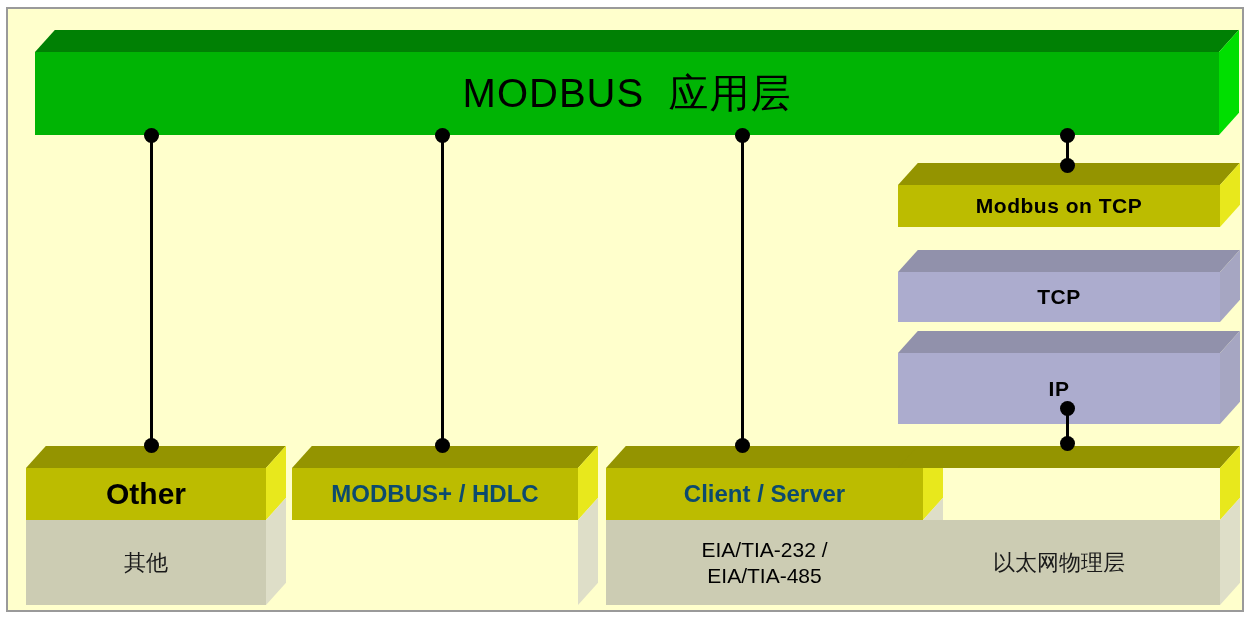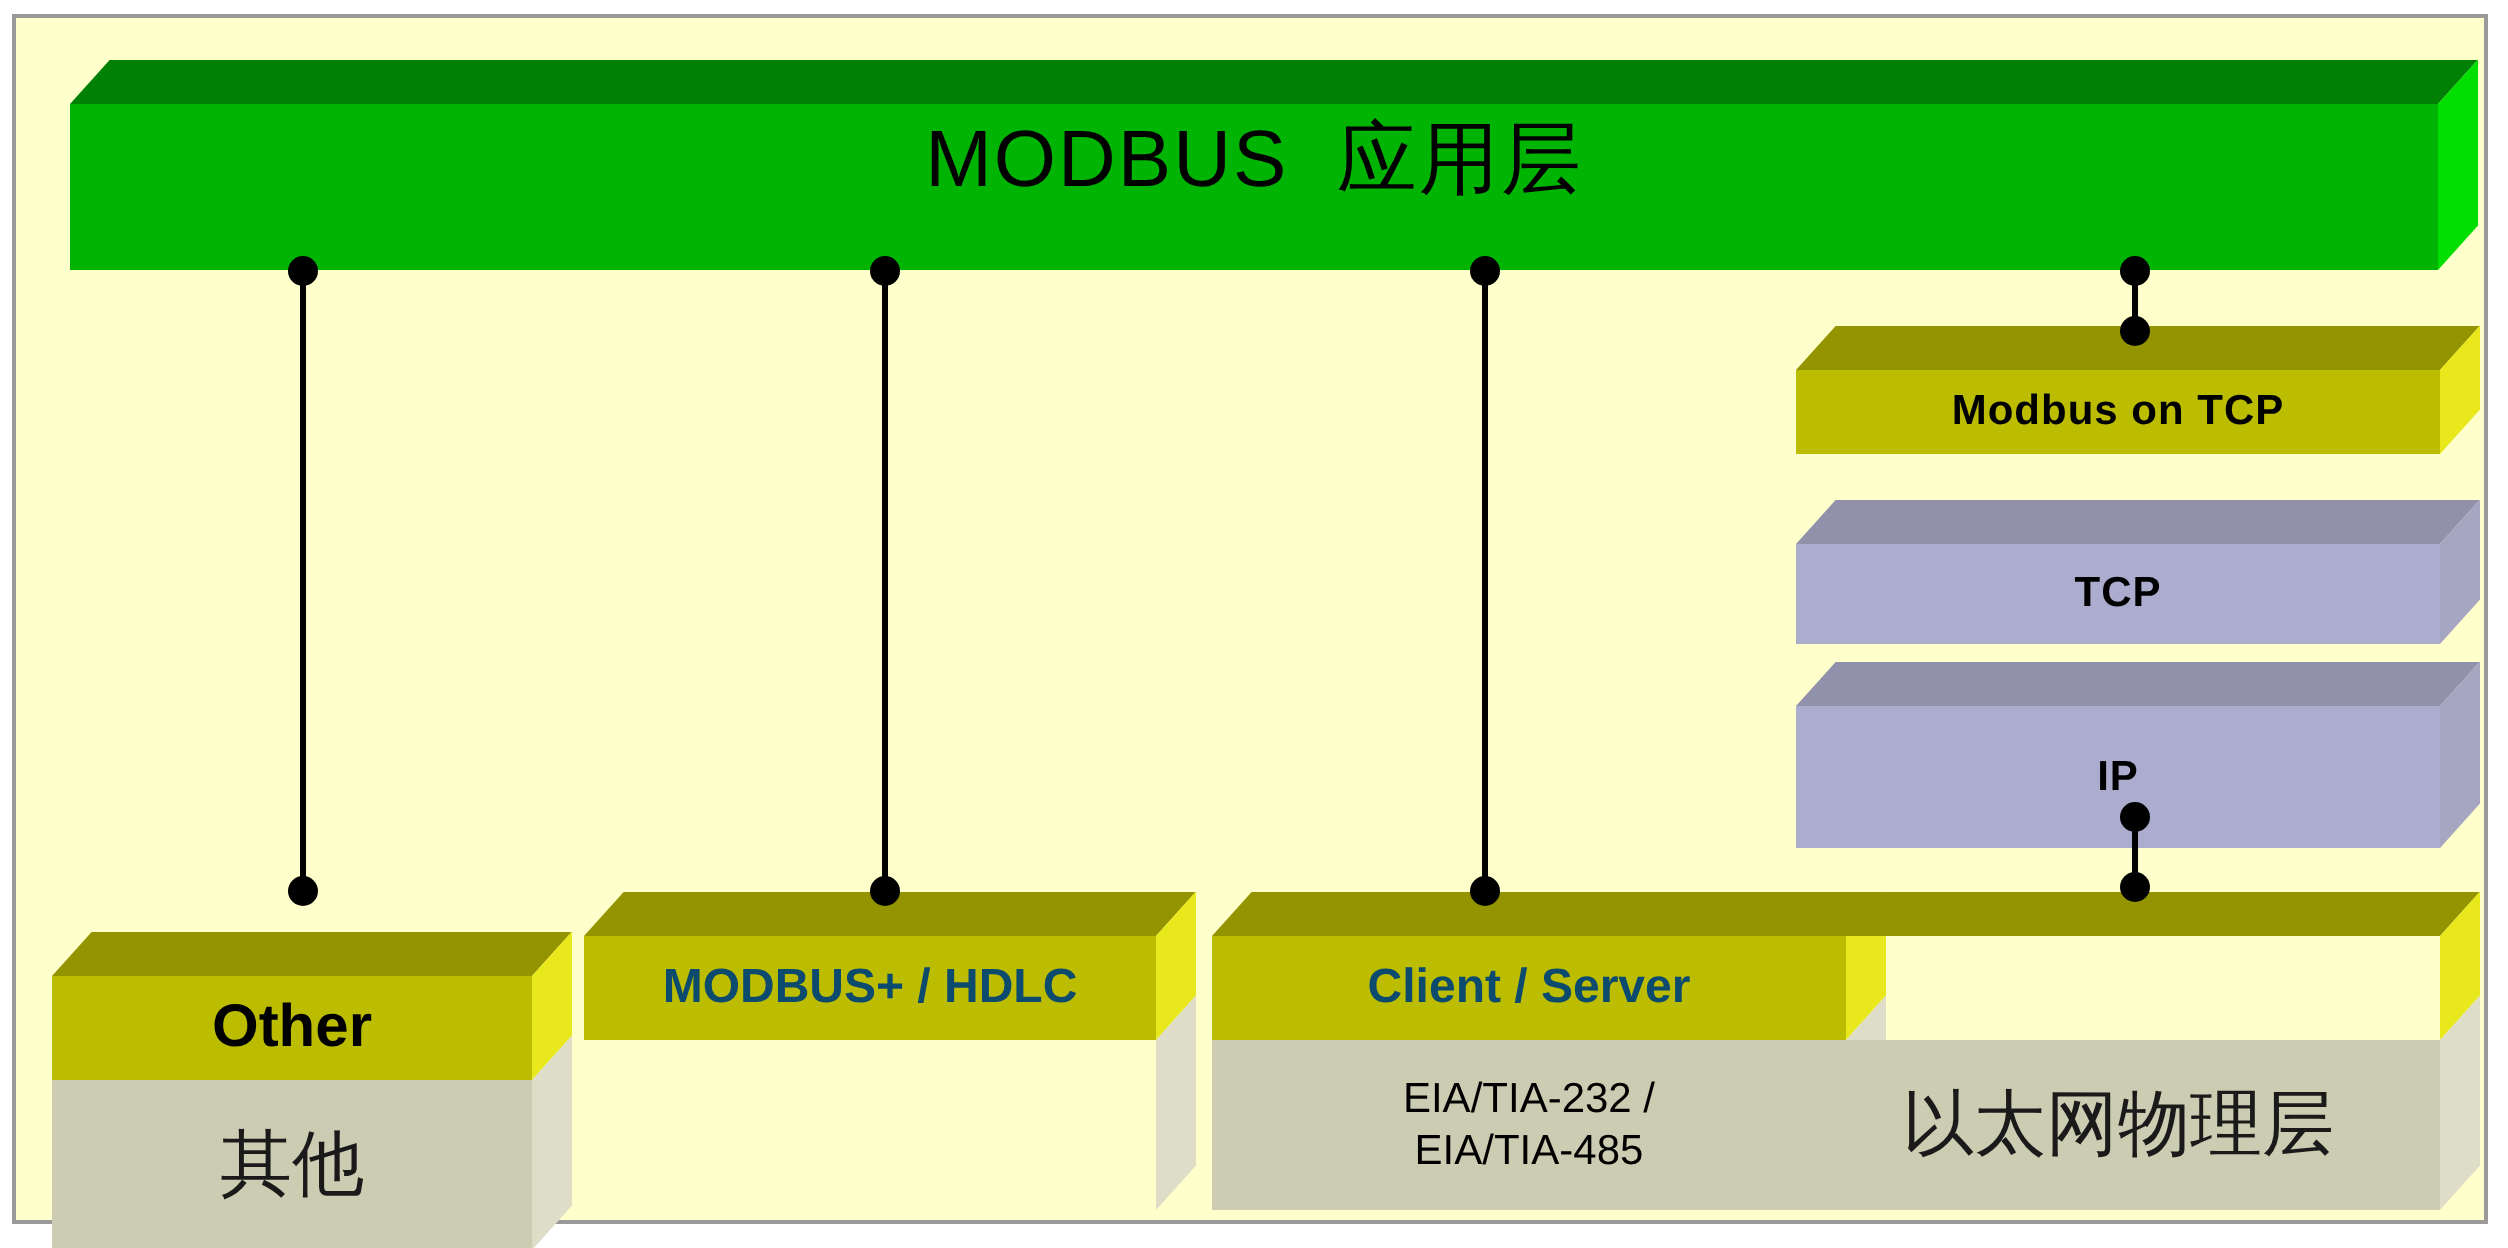--- a/index.html
+++ b/index.html
@@ -21,35 +21,35 @@
   .green-side{background:#00DF00;}
   .olive-front{background:#BCBC00;}
   .olive-top{background:#949400;}
   .olive-side{background:#E8E81C;}
   .lav-front{background:#ACACCE;}
   .lav-top{background:#9191AB;}
   .lav-side{background:#A6A6C2;}
   .tan-side{background:#DEDEC8;}
 
   
-  .appbar{left:35px;top:52px;width:1184px;height:83px;display:flex;align-items:flex-start;justify-content:center;}
+  .appbar{left:35px;top:52px;width:1184px;height:83px;display:flex;align-items:center;justify-content:center;}
   .appbar .title{font-size:40px;color:#000;white-space:pre;letter-spacing:1px;}
 
   
   .stackbox{left:898px;width:322px;display:flex;align-items:center;justify-content:center;}
   .stackbox .lbl{font-weight:bold;font-size:21px;color:#000;letter-spacing:0.5px;}
 
   
   .colbox{top:468px;height:137px;}
   .band{position:absolute;left:0;width:100%;display:flex;align-items:center;justify-content:center;text-align:center;}
   .band-protocol{top:0;height:52px;background:#BCBC00;}
   .band-desc{top:52px;height:85px;background:#CCCCB3;}
   .lbl-proto{font-weight:bold;font-size:24px;color:#0c4a6e;}
   .lbl-proto-big{font-weight:bold;font-size:30px;color:#000;}
-  .lbl-cjk{font-family:"Liberation Serif","DejaVu Serif",serif;font-size:36px;color:#1a1a1a;white-space:pre-line;line-height:1.15;}
+  .lbl-cjk{font-family:"Liberation Serif","DejaVu Serif",serif;font-size:22px;color:#1a1a1a;white-space:pre-line;line-height:1.15;}
   .lbl-sans-sub{font-family:"Liberation Sans",sans-serif;font-size:21px;color:#000;white-space:pre-line;line-height:1.2;}
 
   
   .conn{position:absolute;width:3px;background:#000;}
   .dot{position:absolute;width:15px;height:15px;border-radius:50%;background:#000;}
 </style>
 </head>
 <body>
 
 <div class="canvas">
@@ -72,21 +72,21 @@
     <div class="f-side lav-side"></div>
     <span class="lbl">TCP</span>
   </div>
 
   <div class="box3d stackbox lav-front" style="top:353px;height:71px;">
     <div class="f-top lav-top"></div>
     <div class="f-side lav-side"></div>
     <span class="lbl">IP</span>
   </div>
 
-  <div class="box3d colbox" style="left:26px;width:240px;margin-top:20px;">
+  <div class="box3d colbox" style="left:26px;width:240px;">
     <div class="f-top olive-top"></div>
     <div class="f-side-seg olive-side" style="top:0;height:52px;"></div>
     <div class="f-side-seg tan-side" style="top:52px;height:85px;"></div>
     <div class="band band-protocol">
       <span class="lbl-proto-big">Other</span>
     </div>
     <div class="band band-desc">
       <span class="lbl-cjk">其他</span>
     </div>
   </div>

